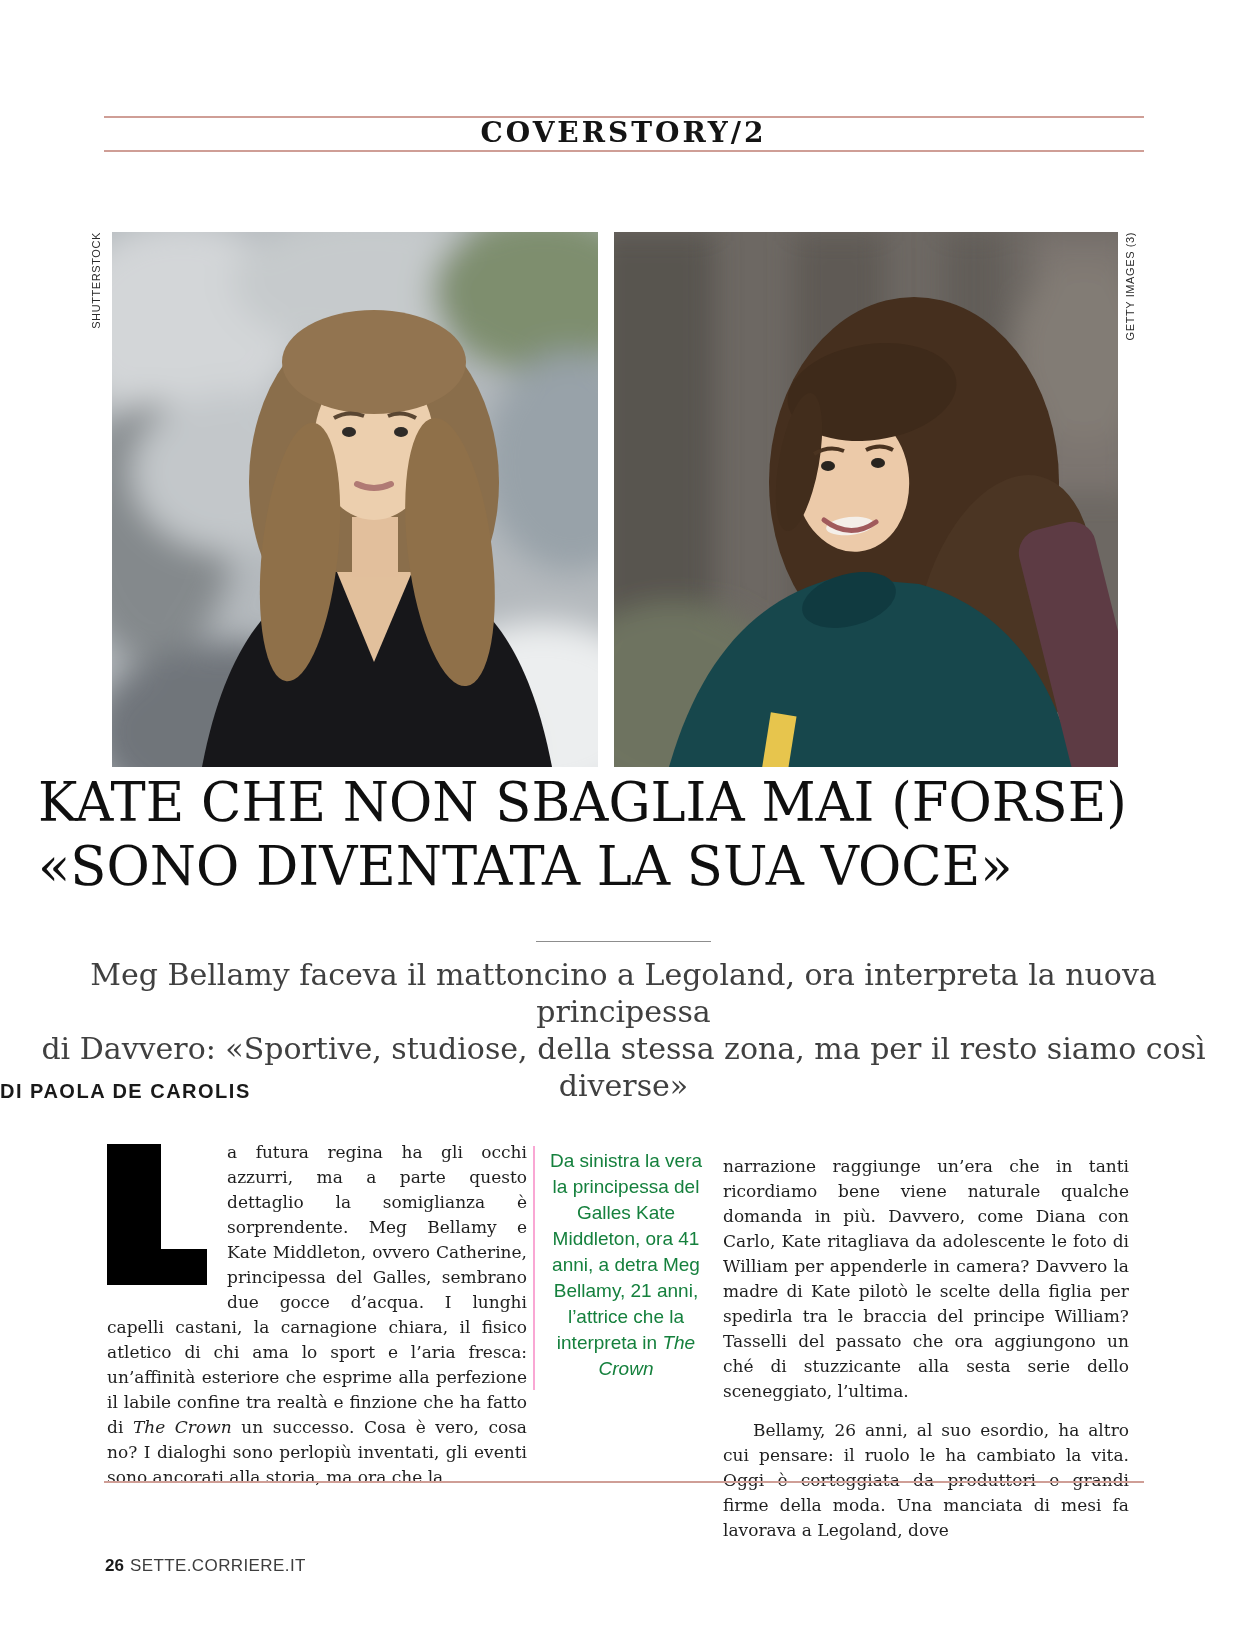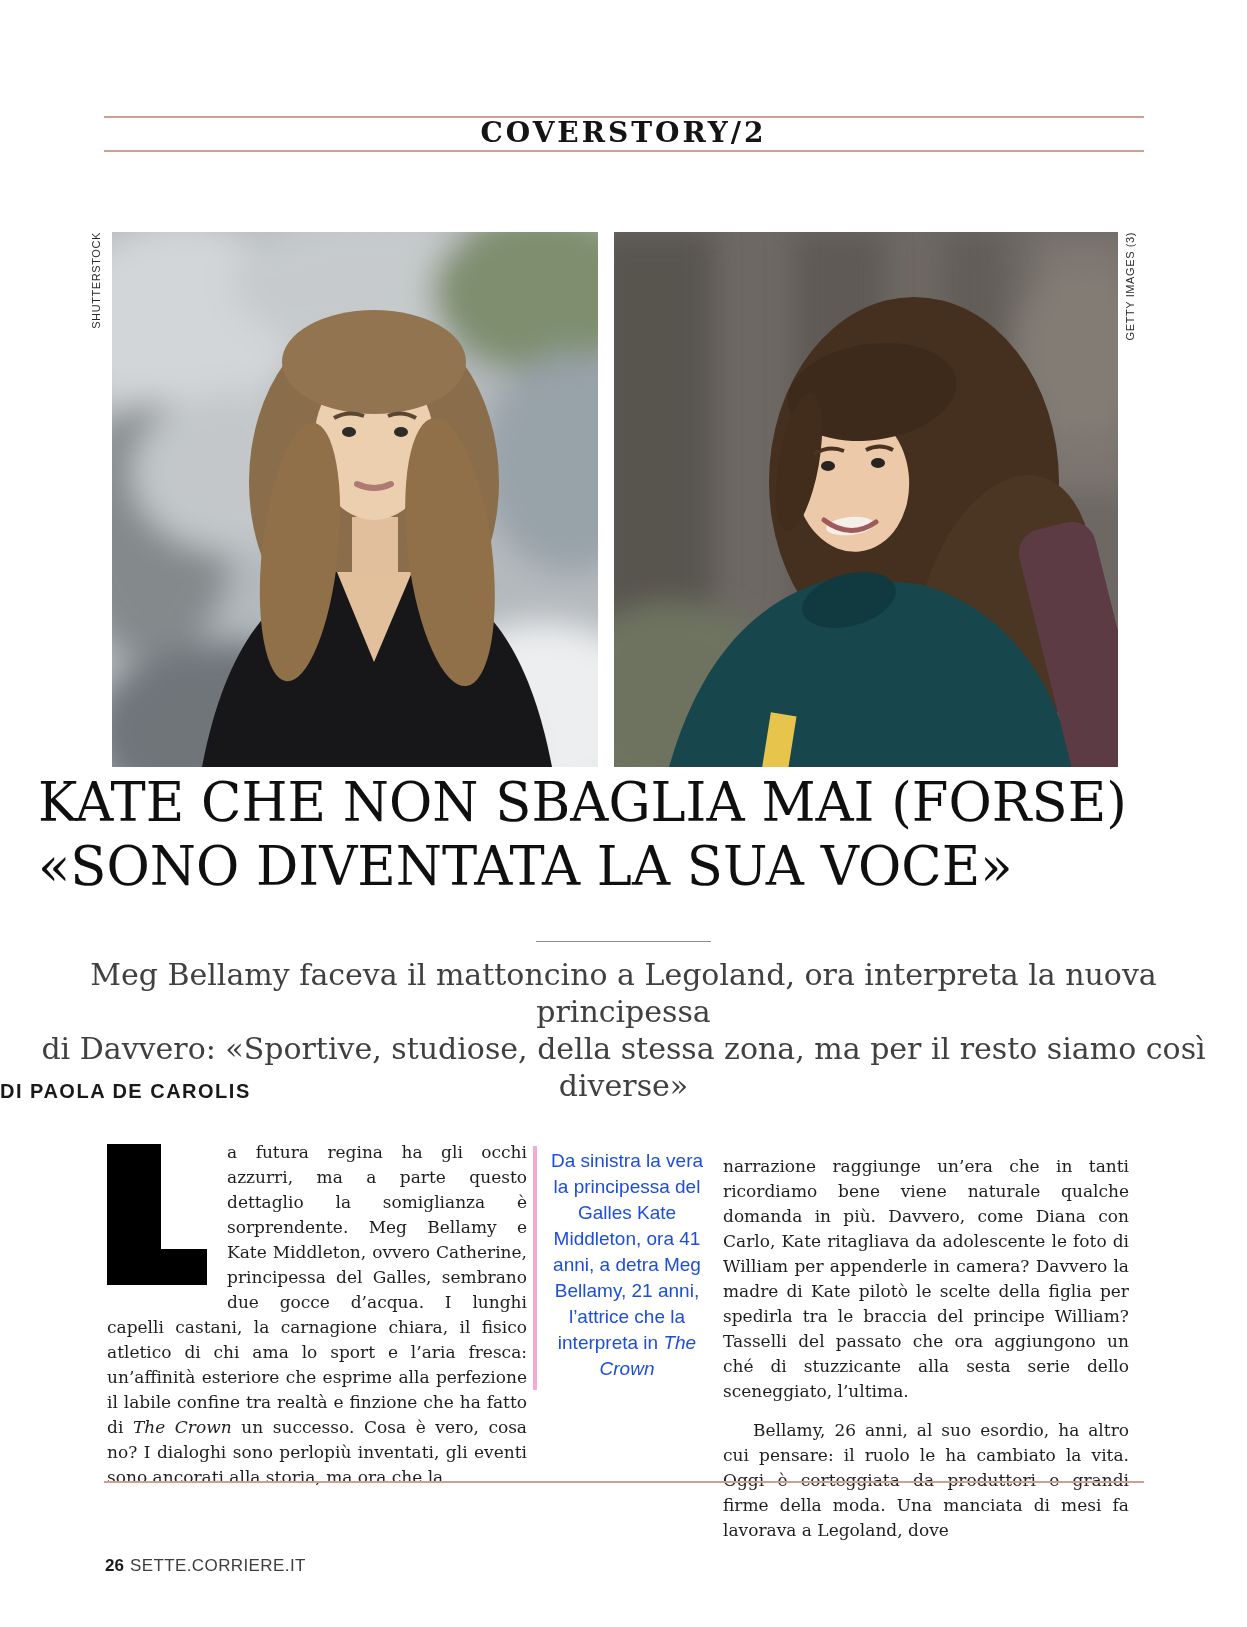--- a/index.html
+++ b/index.html
@@ -44,23 +44,23 @@
   .col1{left:107px;width:420px;}
   .col2{left:709px;width:434px;}
   .col2 p{margin:14px;}
   .col2 p.indent{text-indent:30px;}
   .col i, .caption i{font-style:italic;}
   .dropcap{float:left;width:100px;height:141px;margin:4px 20px 30px 0;position:relative;}
   .dc-v{position:absolute;left:0;top:0;width:54px;height:141px;background:#000;}
   .dc-h{position:absolute;left:0;bottom:0;width:100px;height:36px;background:#000;}
   .sr{position:absolute;width:1px;height:1px;overflow:hidden;clip:rect(0 0 0 0);clip-path:inset(50%);}
   .caption{position:absolute;top:1146px;left:533px;width:174px;min-height:244px;
-    box-sizing:border-box;border-left:4px solid #f9a8d4;padding:2px 0 0 10px;
+    box-sizing:border-box;border-left:2px solid #f9a8d4;padding:2px 0 0 10px;
     font-family:"Liberation Sans",sans-serif;font-size:19px;line-height:26px;
-    text-align:center;color:#1d4ed8;}
+    text-align:center;color:#15803d;}
   
   .bottom-rule{position:absolute;top:1481px;left:104px;width:1040px;height:2px;background:#cf9e96;}
   .footer{position:absolute;top:1556px;left:105px;
     font-family:"Liberation Sans",sans-serif;font-size:17px;color:#1a1a1a;}
   .pagenum{font-weight:700;margin-right:6px;}
   .site{color:#3d3d3d;letter-spacing:.4px;margin-top:8px;}
 </style>
 </head>
 <body>
 

